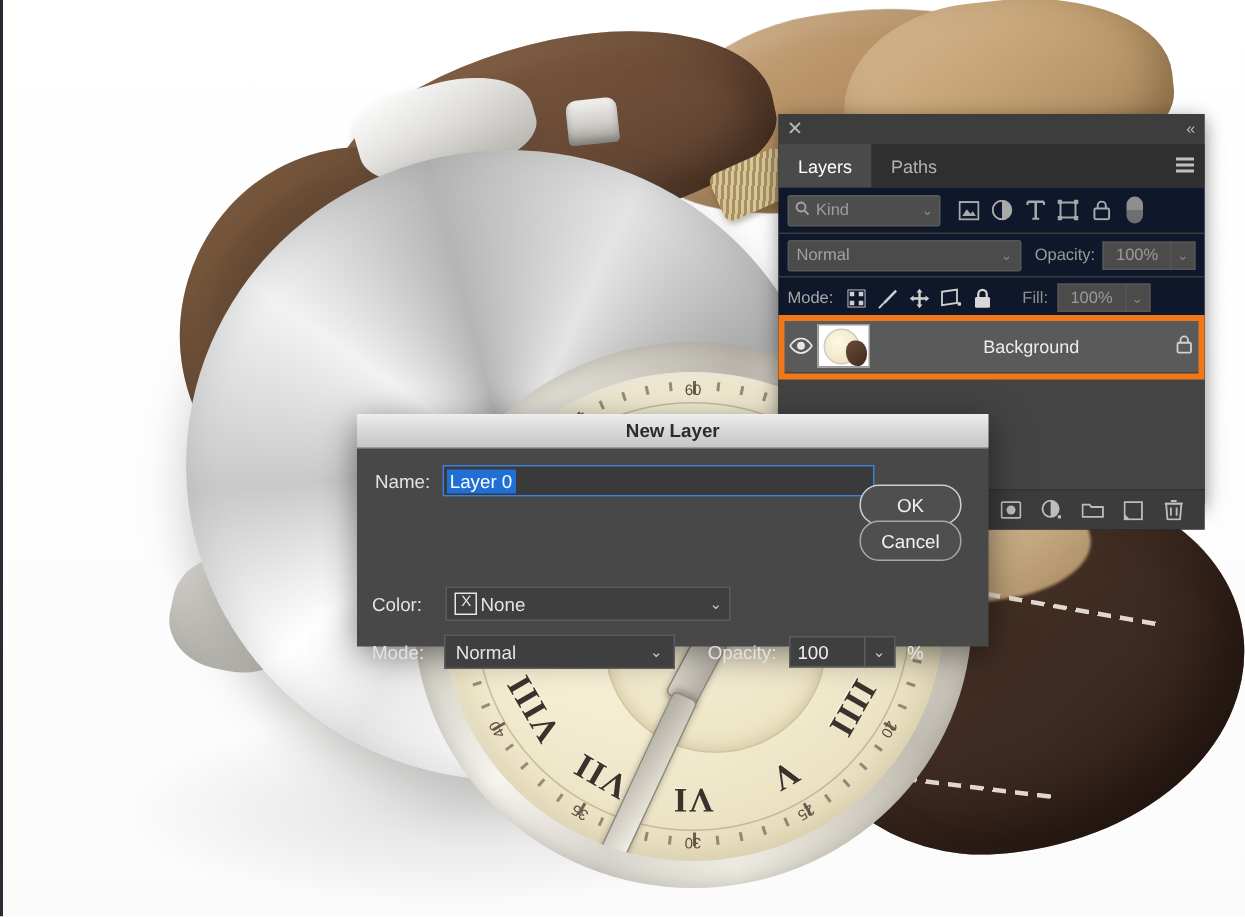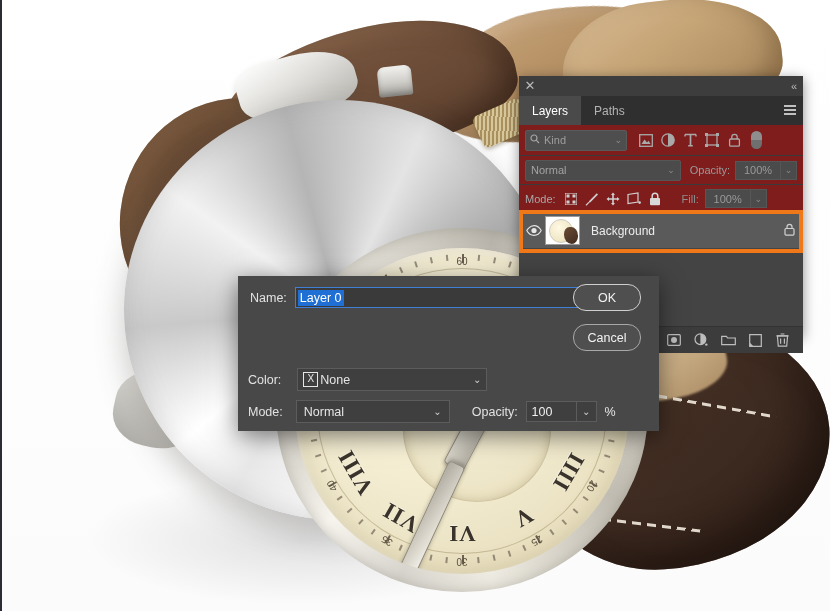--- a/index.html
+++ b/index.html
@@ -261,21 +261,21 @@
   .tab-filler { flex: 1; background: #2f2f2f; }
   .panel-menu {
     position: absolute; right: 7px; top: 9px;
     width: 12px; height: 11px;
     background:
       linear-gradient(#c0c0c0 0 0) 0 0/100% 2px no-repeat,
       linear-gradient(#c0c0c0 0 0) 0 4px/100% 2px no-repeat,
       linear-gradient(#c0c0c0 0 0) 0 8px/100% 2px no-repeat;
     cursor: pointer;
   }
-  .panel-body { background: #7f1d1d; }
+  .panel-body { background: #0f172a; }
   .filter-row {
     height: 30px;
     display: flex; align-items: center;
     padding: 0 6px;
     gap: 0px;
     border-bottom: 1px solid #3a3a3a;
   }
   .kind-select {
     width: 92px; height: 19px;
     background: #4e4e4e;
@@ -359,20 +359,21 @@
     pointer-events: none;
     z-index: 5;
   }
   .layer-list { background: #444444; }
   .layer-row {
     height: 35px;
     display: flex; align-items: center;
     background: #5a5a5a;
     padding: 0 8px 0 4px;
     cursor: pointer;
+    text-align: center;
   }
   .eye {
     width: 22px; display: flex; align-items: center; justify-content: center;
     color: #e2e2e2;
     cursor: pointer;
   }
   .layer-thumb {
     width: 33px; height: 27px;
     background: #ffffff;
     border: 1px solid #9a9a9a;
@@ -525,21 +526,21 @@
     position: absolute;
     width: 66px; height: 25px;
     border-radius: 13px;
     border: 1.5px solid #cfcfcf;
     background: #4f4f4f;
     color: #f2f2f2;
     font-size: 12.5px;
     display: flex; align-items: center; justify-content: center;
     cursor: pointer;
   }
-  .btn-ok { right: 18px; top: 8px; }
+  .btn-ok { right: 18px; top: 24px; }
   .btn-cancel { right: 18px; top: 48px; border-color: #a8a8a8; }
 </style>
 </head>
 <body>
 
 <div id="root">
 
   <div class="photo">
     <div class="photo-bg"></div>
 
@@ -837,20 +838,21 @@
               <path d="M0.5 2.8 H12.5 M4.6 1 H8.4 M4.6 5.4 V10.8 M8.4 5.4 V10.8" stroke="#bdbdbd" stroke-width="1.2"></path>
             </svg>
         </div>
       </div>
     </div>
 
     <div class="highlight-box"></div>
   </div>
 
   <div class="dialog">
+    <div class="dlg-title">New Layer</div>
     <div class="dlg-body">
 
       <div class="row-name">
         <span class="dlg-label">Name:</span>
         <div class="name-input">
           <span class="name-sel">Layer 0</span>
         </div>
       </div>
 
 

